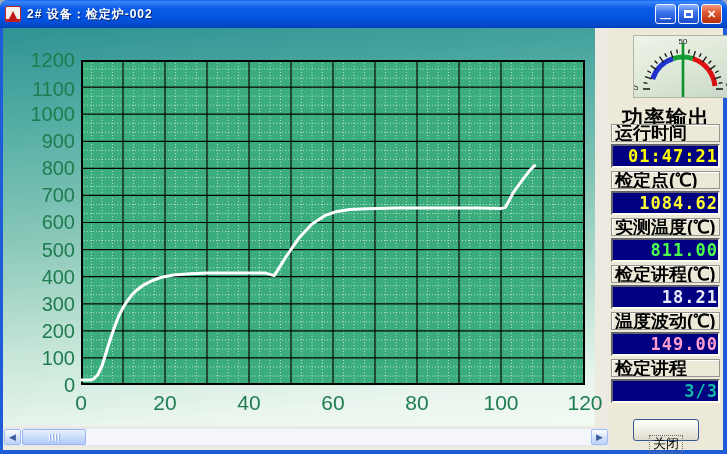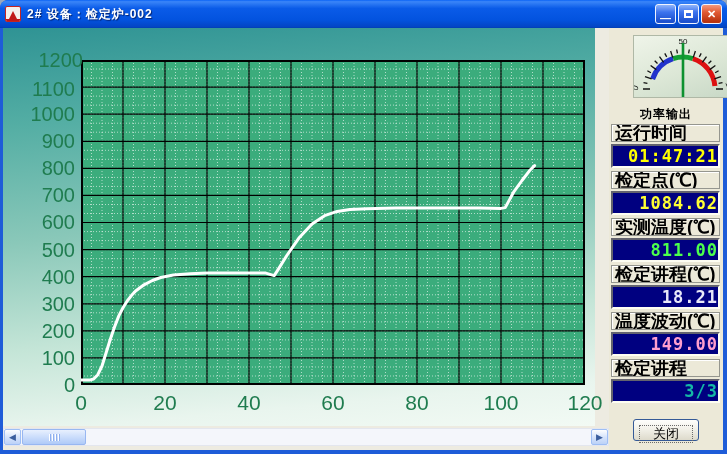--- a/index.html
+++ b/index.html
@@ -32,36 +32,36 @@
   #plot-svg{position:absolute;left:78px;top:32px;width:504px;height:325px;display:block;}
   .ytick{position:absolute;left:0;width:72px;height:22px;text-align:right;font-size:20px;color:#1F7C4F;line-height:22px;}
   .xtick{position:absolute;top:362px;width:64px;height:26px;text-align:center;font-size:21px;color:#1F7C4F;line-height:26px;}
 
   
   .panel{position:absolute;left:606px;top:0;right:0;bottom:0;background:#ECE9D8;}
   .gauge-box{position:absolute;left:24px;top:7px;width:100px;height:63px;
     background:linear-gradient(160deg,#EFF4E9 0%,#DCE7D6 55%,#C8D8C6 100%);border:1px solid #AFB8A6;box-sizing:border-box;}
   .gauge-box svg{display:block;width:100%;height:100%;}
   .power-title{position:absolute;left:0;right:0;top:76px;text-align:center;}
-  .power-title span{display:inline-block;font-size:12px;font-weight:bold;color:#000;
+  .power-title span{display:inline-block;font-size:21px;font-weight:bold;color:#000;
     border-bottom:2px solid #000;padding:0 3px 1px 3px;letter-spacing:1px;}
   .groups{position:absolute;left:2px;right:3px;top:96px;}
   .group{margin-bottom:3px;}
   .label-box{height:18px;line-height:16px;background:#ECE9D8;border:1px solid #95968F;
     box-shadow:inset 1px 1px 0 #FFFFFF;font-size:18px;font-weight:bold;color:#000;
     padding-left:3px;box-sizing:border-box;margin-bottom:2px;white-space:nowrap;overflow:hidden;}
   .value-box{height:24px;background:#000080;border:2px solid;border-color:#63636E #FDFDF2 #FDFDF2 #63636E;
     box-sizing:border-box;display:flex;align-items:center;justify-content:flex-end;
     font-family:"DejaVu Sans Mono",monospace;font-size:17px;font-weight:bold;letter-spacing:1px;}
   .close-btn{position:absolute;left:50%;transform:translateX(-50%);top:391px;width:66px;height:22px;
     background:linear-gradient(180deg,#FEFEFC 0%,#F2F1E9 45%,#DDDACB 100%);
     border:1px solid #355A97;border-radius:3px;font-size:13px;color:#000;
     font-family:"Liberation Sans",sans-serif;padding:0;}
   .close-btn .focus-ring{display:flex;align-items:center;justify-content:center;
-    border:1px dotted #6B6B6B;border-radius:0;margin:5px;height:16px;}
+    border:1px dotted #6B6B6B;border-radius:0;margin:15px;height:16px;}
 
   
   .scrollbar{position:absolute;left:0;top:400px;width:606px;height:18px;background:#F4F6FB;
     border:1px solid #E3E6EE;box-sizing:border-box;display:flex;align-items:stretch;}
   .sb-btn{width:17px;background:linear-gradient(180deg,#FDFEFF 0%,#D7E4FB 50%,#BCD2F8 100%);
     border:1px solid #9EBEF5;border-radius:2px;display:flex;align-items:center;justify-content:center;
     color:#3B5E9E;font-size:9px;box-sizing:border-box;}
   .sb-thumb{width:64px;margin-left:1px;background:linear-gradient(180deg,#E8F0FE 0%,#CBDDFB 50%,#AFCAF8 100%);
     border:1px solid #98B7F1;border-radius:2px;display:flex;align-items:center;justify-content:center;gap:1px;box-sizing:border-box;}
   .sb-thumb i{display:block;width:1px;height:7px;background:#8FB0EF;border-left:1px solid #fff;}
@@ -208,21 +208,21 @@
           <div class="ytick" style="top: 291.83px; color: rgb(31, 124, 79);">200</div>
           <div class="ytick" style="top: 264.747px; color: rgb(31, 124, 79);">300</div>
           <div class="ytick" style="top: 237.664px; color: rgb(31, 124, 79);">400</div>
           <div class="ytick" style="top: 210.581px; color: rgb(31, 124, 79);">500</div>
           <div class="ytick" style="top: 183.498px; color: rgb(31, 124, 79);">600</div>
           <div class="ytick" style="top: 156.415px; color: rgb(31, 124, 79);">700</div>
           <div class="ytick" style="top: 129.332px; color: rgb(31, 124, 79);">800</div>
           <div class="ytick" style="top: 102.249px; color: rgb(31, 124, 79);">900</div>
           <div class="ytick" style="top: 75.166px; color: rgb(31, 124, 79);">1000</div>
           <div class="ytick" style="top: 50px; color: rgb(31, 124, 79);">1100</div>
-          <div class="ytick" style="top: 21px; color: rgb(31, 124, 79); padding-left: 8px;">1200</div>
+          <div class="ytick" style="top: 21px; color: rgb(31, 124, 79);">1200</div>
         </div>
       <div id="x-ticks">
           <div class="xtick" style="left: 46px; color: rgb(31, 124, 79);">0</div>
           <div class="xtick" style="left: 130px; color: rgb(31, 124, 79);">20</div>
           <div class="xtick" style="left: 214px; color: rgb(31, 124, 79);">40</div>
           <div class="xtick" style="left: 298px; color: rgb(31, 124, 79);">60</div>
           <div class="xtick" style="left: 382px; color: rgb(31, 124, 79);">80</div>
           <div class="xtick" style="left: 466px; color: rgb(31, 124, 79);">100</div>
           <div class="xtick" style="left: 550px; color: rgb(31, 124, 79);">120</div>
         </div>

